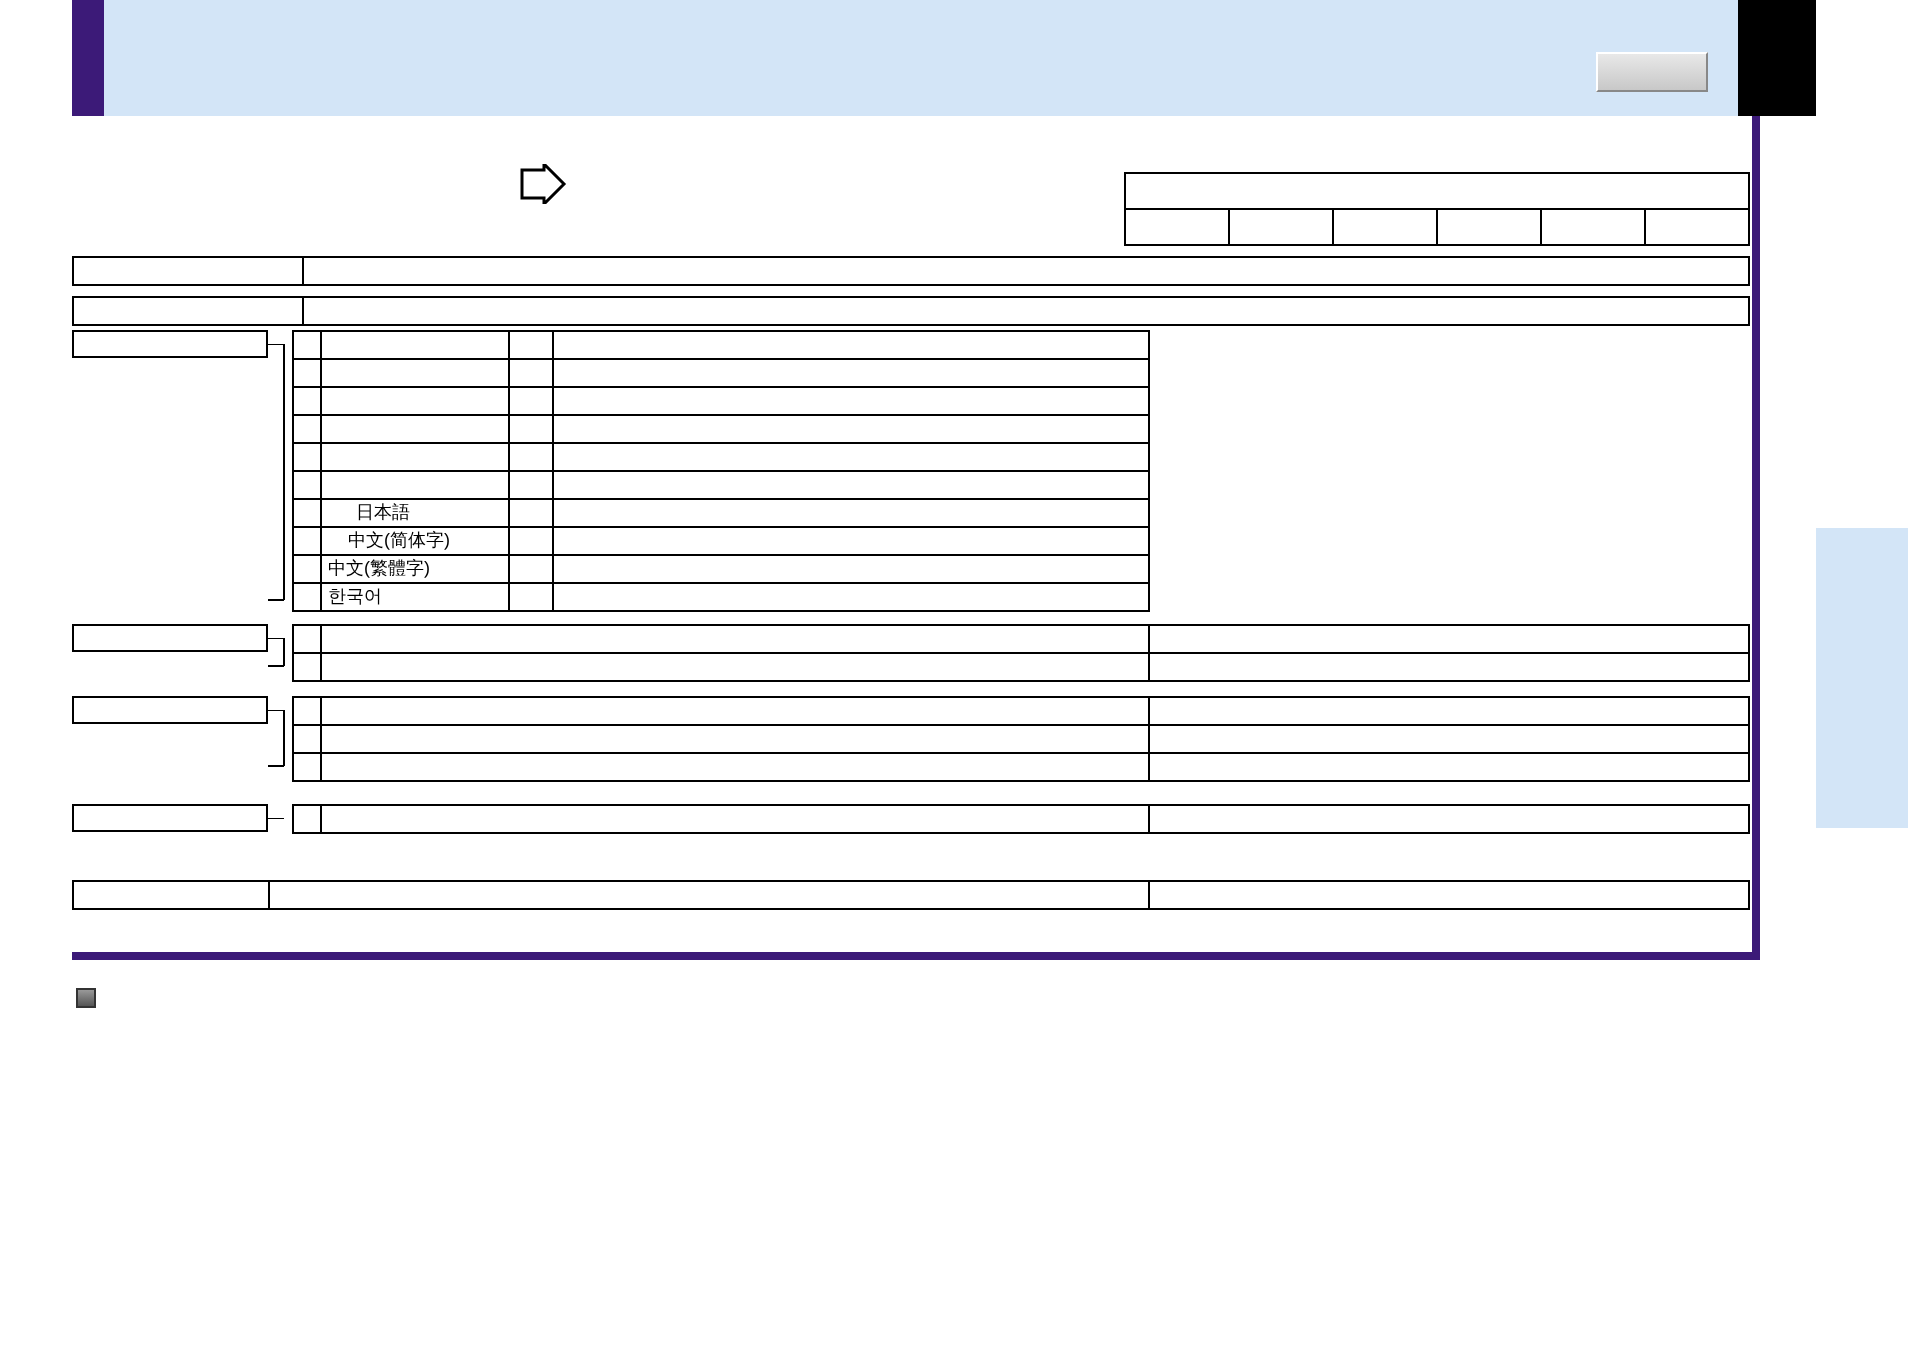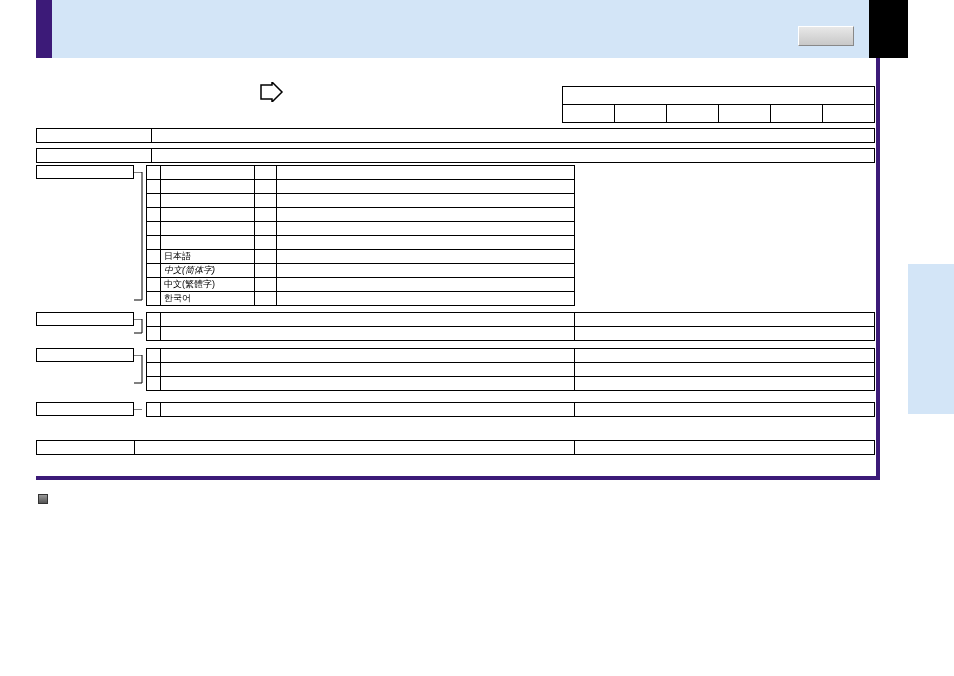--- a/index.html
+++ b/index.html
@@ -104,27 +104,27 @@
         <td></td>
       </tr>
   <tr>
         <td></td>
         <td></td>
         <td></td>
         <td></td>
       </tr>
   <tr>
         <td></td>
-        <td style="padding-left:3px;">日本語</td>
-        <td></td>
-        <td></td>
-      </tr>
-  <tr>
-        <td></td>
-        <td style="padding-left:3px;font-style:italic;">中文(简体字)</td>
+        <td style="padding-left:17px;">日本語</td>
+        <td></td>
+        <td></td>
+      </tr>
+  <tr>
+        <td></td>
+        <td style="padding-left:13px;">中文(简体字)</td>
         <td></td>
         <td></td>
       </tr>
   <tr>
         <td></td>
         <td style="padding-left:3px;">中文(繁體字)</td>
         <td></td>
         <td></td>
       </tr>
   <tr>

